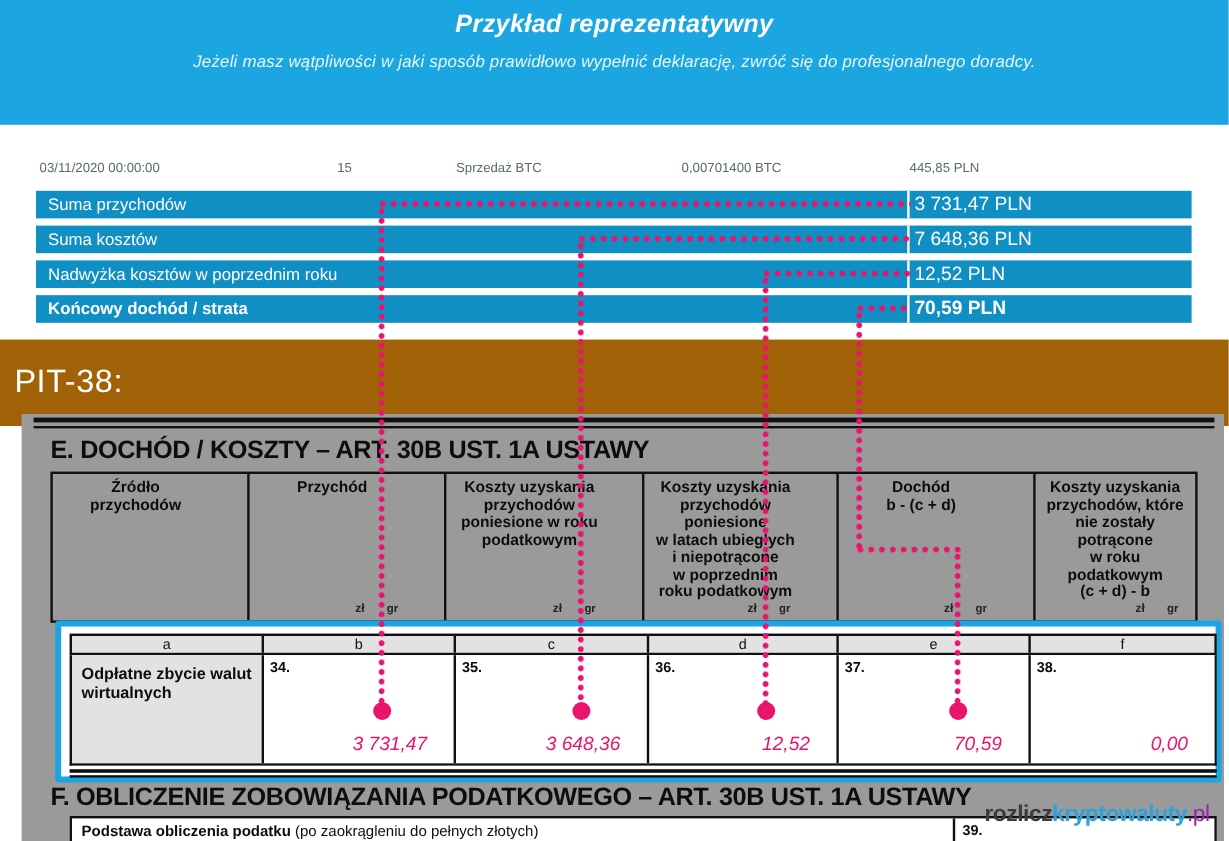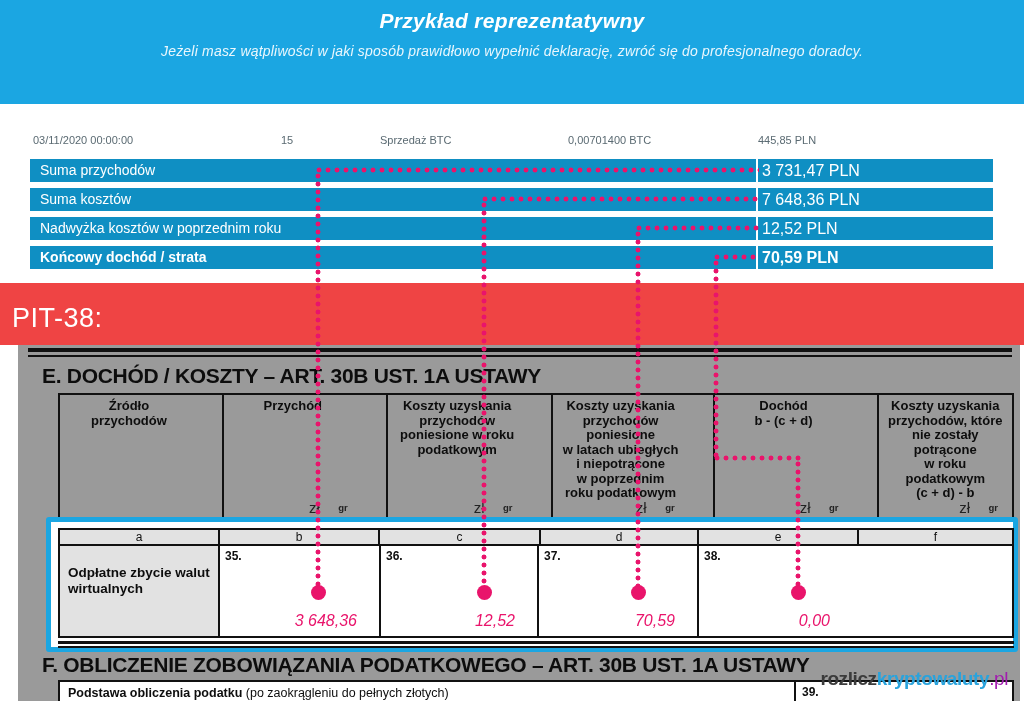--- a/index.html
+++ b/index.html
@@ -21,50 +21,50 @@
   .txrow span{position:absolute;top:134px;font-size:11px;color:#5a6a72;white-space:nowrap;}
 
   
   .srow{left:30px;width:963px;height:23px;background:#0f8fc3;z-index:1;}
   .slabel{position:absolute;left:10px;top:0;height:23px;line-height:23px;color:#fff;font-size:14px;white-space:nowrap;}
   .sdiv{position:absolute;left:726px;top:0;width:2px;height:23px;background:#fff;}
   .svalue{position:absolute;left:732px;top:0;height:23px;line-height:23px;color:#fff;font-size:16px;white-space:nowrap;}
   .srow.bold .slabel,.srow.bold .svalue{font-weight:bold;}
 
   
-  .pitband{left:0;top:283px;width:1024px;height:62px;background:#ef4444;z-index:2;}
+  .pitband{left:0;top:283px;width:1024px;height:72px;background:#a16207;z-index:2;}
   .pitlabel{position:absolute;left:12px;top:20px;color:#fff;font-size:27px;font-weight:300;letter-spacing:.5px;}
 
   
   .formbg{left:18px;top:345px;width:1002px;height:356px;background:#9a9a9a;z-index:2;}
   .rule{position:absolute;background:#111;}
   .rule-a{left:10px;top:3px;width:984px;height:4px;}
   .rule-b{left:10px;top:10px;width:984px;height:2px;}
   .etitle{left:42px;top:364px;z-index:3;color:#0d0d0d;font-size:21px;font-weight:bold;letter-spacing:-.3px;white-space:nowrap;}
   .ftitle{left:42px;top:653px;z-index:4;color:#0d0d0d;font-size:21px;font-weight:bold;letter-spacing:-.3px;white-space:nowrap;}
 
   
-  .ehead{left:58px;top:393px;width:956px;height:126px;z-index:3;display:flex;border:2px solid #111;box-sizing:border-box;gap:24px;}
+  .ehead{left:42px;top:393px;width:956px;height:126px;z-index:3;display:flex;border:2px solid #111;box-sizing:border-box;gap:24px;}
   .hcell{position:relative;border-left:2px solid #111;box-sizing:border-box;
          text-align:center;font-size:13px;font-weight:bold;line-height:14.5px;color:#0d0d0d;
          padding-top:4px;white-space:pre-line;}
   .hcell:first-child{border-left:none;}
-  .zl{position:absolute;bottom:2px;right:42px;font-size:15px;font-weight:normal;color:#222;}
+  .zl{position:absolute;bottom:2px;right:42px;font-size:10px;font-weight:bold;color:#222;}
   .gr{position:absolute;bottom:2px;right:14px;font-size:9.5px;font-weight:bold;color:#222;}
 
   
   .highlight{left:46px;top:517px;width:972px;height:135px;box-sizing:border-box;
              background:#fff;border:5px solid #1ba6e2;border-radius:3px;z-index:3;}
   .lrow{left:58px;top:528px;width:956px;height:18px;z-index:4;display:flex;border:2px solid #111;box-sizing:border-box;background:#e2e2e2;}
   .lcell{border-left:2px solid #111;box-sizing:border-box;text-align:center;font-size:12px;color:#111;line-height:14px;}
   .lcell:first-child{border-left:none;}
   .drow{left:58px;top:546px;width:956px;height:92px;z-index:4;display:flex;border:2px solid #111;border-top:none;box-sizing:border-box;background:#fff;}
   .dcell{position:relative;border-left:2px solid #111;box-sizing:border-box;background:#fff;}
   .dcell:first-child{border-left:none;}
-  .dcell-a{background:#e2e2e2;font-size:13.5px;font-weight:bold;color:#0d0d0d;padding:19px 8px;line-height:16px;box-sizing:border-box;}
+  .dcell-a{background:#e2e2e2;font-size:13.5px;font-weight:bold;color:#0d0d0d;padding:8px 8px;line-height:16px;box-sizing:border-box;}
   .dnum{position:absolute;left:5px;top:3px;font-size:12px;font-weight:bold;color:#0d0d0d;}
   .dval{position:absolute;right:22px;bottom:6px;font-size:16px;font-style:italic;color:#e9146b;white-space:nowrap;}
   .hrule1{left:58px;top:641px;width:956px;height:3px;background:#111;z-index:4;}
   .hrule2{left:58px;top:646px;width:956px;height:2px;background:#111;z-index:4;}
 
   
   .frow{left:58px;top:680px;width:956px;height:28px;z-index:4;display:flex;border:2px solid #111;box-sizing:border-box;background:#fff;}
   .fcell-label{flex:1;padding:4px 0 0 8px;font-size:12.5px;color:#0d0d0d;}
   .fcell-label b{font-weight:bold;}
   .fcell-num{width:218px;border-left:2px solid #111;box-sizing:border-box;padding:3px 0 0 6px;font-size:12px;font-weight:bold;color:#0d0d0d;}
@@ -163,20 +163,24 @@
   <div class="lcell" style="width:158px">a</div>
   <div class="lcell" style="width:160px">b</div>
   <div class="lcell" style="width:161px">c</div>
   <div class="lcell" style="width:158px">d</div>
   <div class="lcell" style="width:160px">e</div>
   <div class="lcell" style="width:155px">f</div>
 </div>
 
 <div class="abs drow">
   <div class="dcell dcell-a" style="width:158px">Odpłatne zbycie walut wirtualnych</div>
+  <div class="dcell" style="width:160px">
+      <span class="dnum">34.</span>
+      <span class="dval">3 731,47</span>
+    </div>
   <div class="dcell" style="width:161px">
       <span class="dnum">35.</span>
       <span class="dval">3 648,36</span>
     </div>
   <div class="dcell" style="width:158px">
       <span class="dnum">36.</span>
       <span class="dval">12,52</span>
     </div>
   <div class="dcell" style="width:160px">
       <span class="dnum">37.</span>

